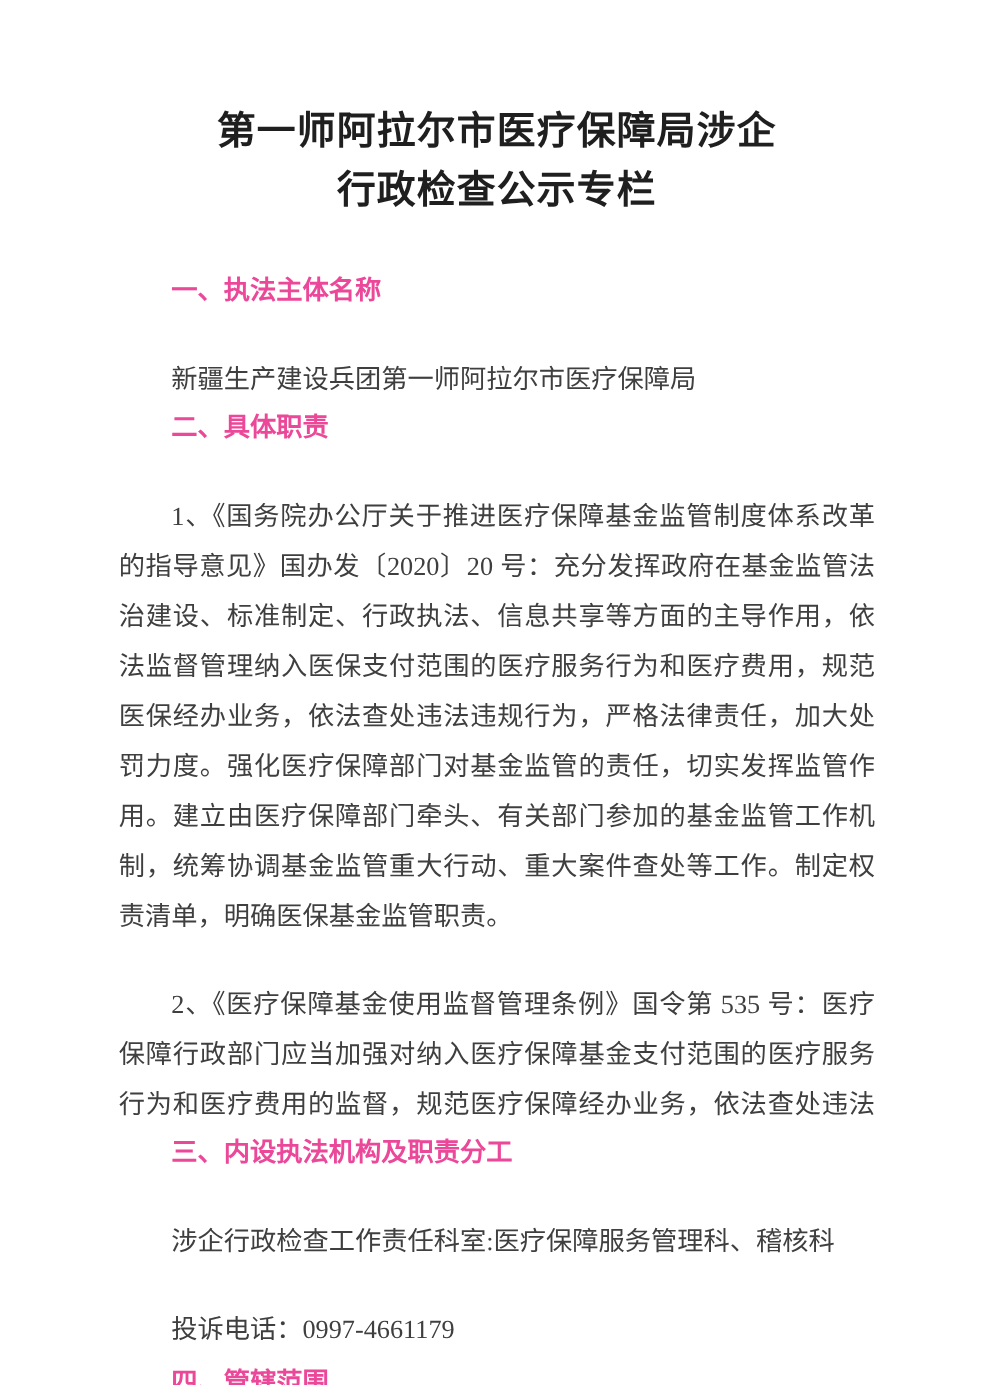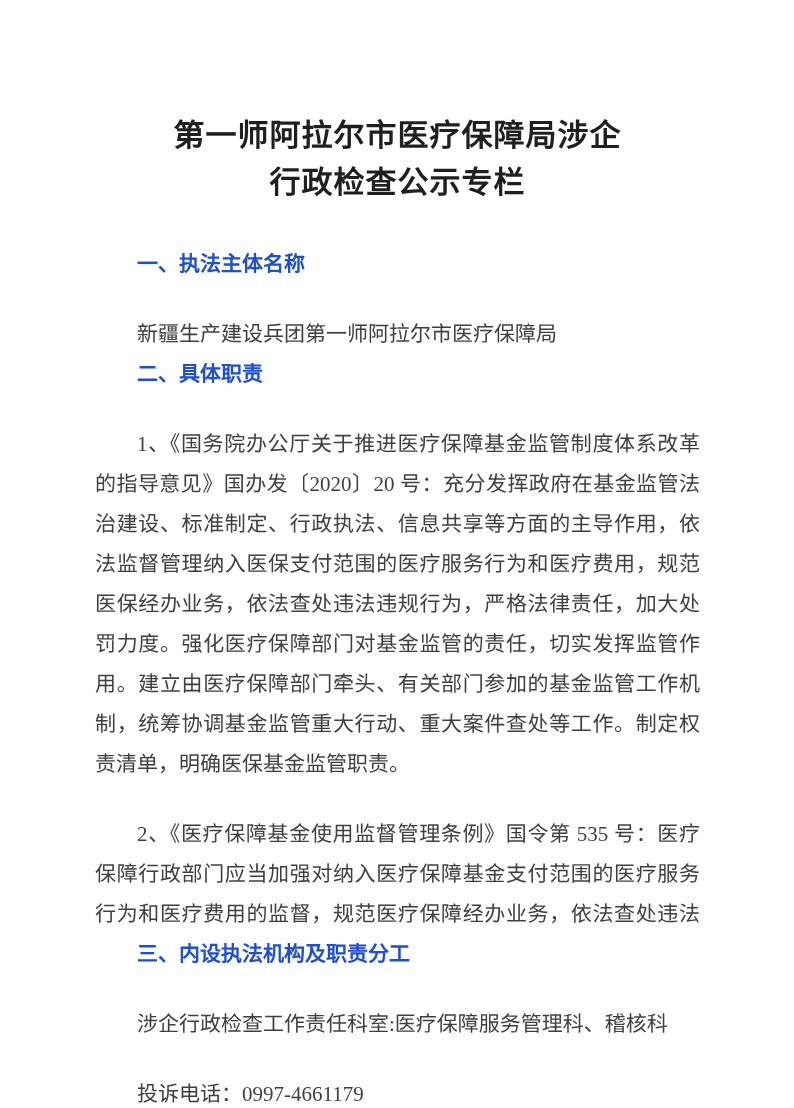--- a/index.html
+++ b/index.html
@@ -7,42 +7,42 @@
   body {
     width: 794px;
     height: 1108px;
     font-family: "Liberation Serif", "DejaVu Serif", serif;
     overflow: hidden;
   }
   .page {
     width: 794px;
     height: 1016px;
     background: #ffffff;
-    padding: 112px 94px 0 95px;
+    padding: 81px 94px 0 95px;
   }
   .doc-title {
     text-align: center;
     font-weight: 700;
     font-size: 31px;
     line-height: 47px;
     color: #1f1f1f;
     letter-spacing: 1px;
     margin-bottom: 38px;
   }
   .line {
     font-size: 21px;
     line-height: 40px;
     color: #3f3f3f;
   }
   .heading {
     font-family: "Liberation Sans", "DejaVu Sans", sans-serif;
     font-weight: 700;
     font-size: 21px;
     line-height: 40px;
-    color: #1d4ed8;
+    color: #ec4899;
     text-indent: 2em;
   }
   .indent { text-indent: 2em; margin-top: 30px; }
   .just {
     text-align: justify;
     text-align-last: justify;
     text-justify: inter-ideograph;
   }
   .last-line {
     text-align: right;

